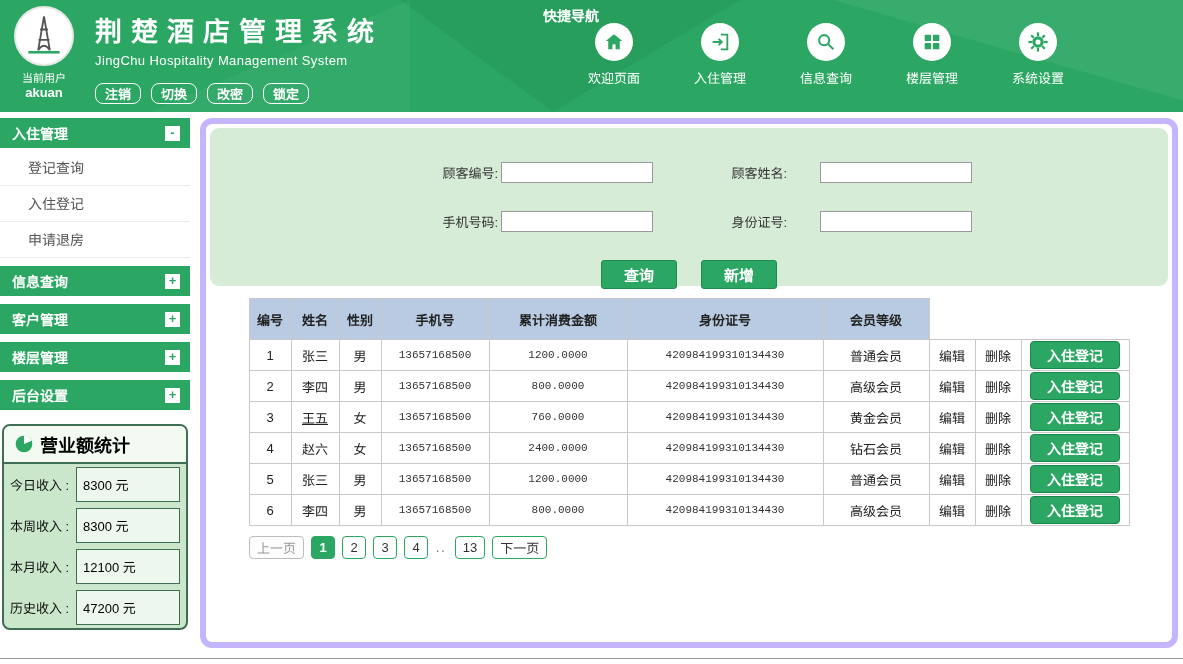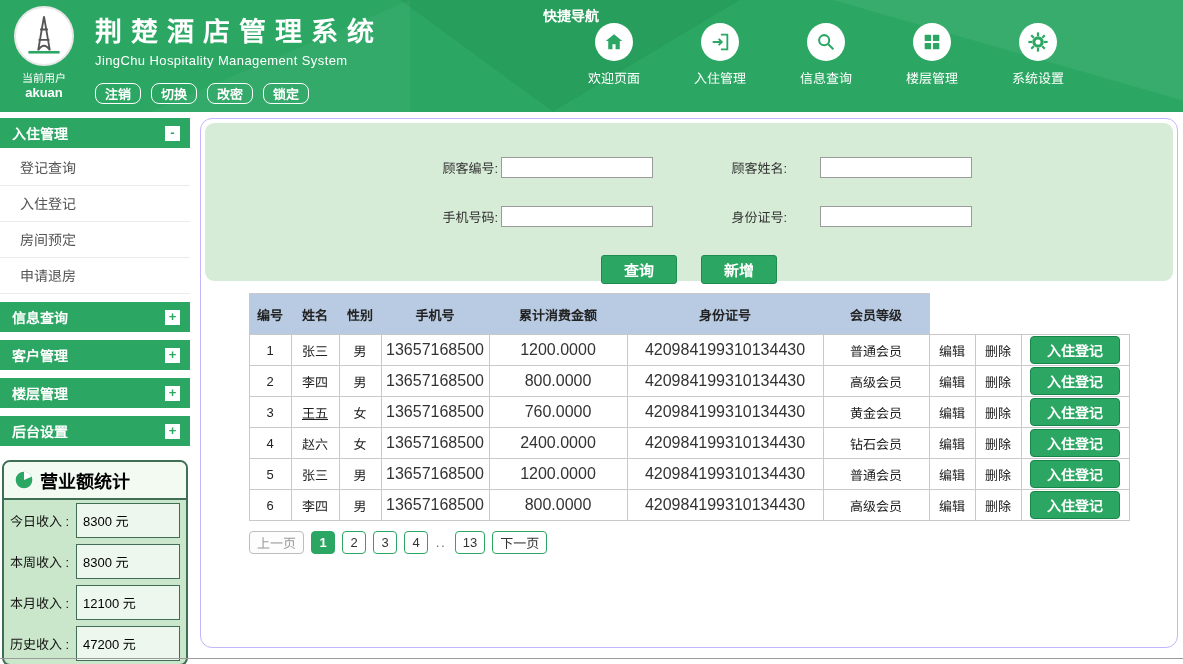--- a/index.html
+++ b/index.html
@@ -33,47 +33,47 @@
   .nav-label { display:block; color:#fff; font-size:13px; margin-top:7px; }
   
   .content { display:flex; margin-top:6px; }
   
   .sidebar { width:190px; flex:none; }
   .menu-group { margin-bottom:8px; }
   .menu-header { height:30px; background:#2ba763; color:#fff; font-weight:bold; font-size:14px;
                  display:flex; align-items:center; padding:0 12px; cursor:pointer; position:relative; margin-bottom:2px; }
   .menu-toggle { position:absolute; right:10px; width:15px; height:15px; background:#fff; color:#2ba763;
                  font-weight:bold; font-size:13px; line-height:14px; text-align:center; }
-  .menu-item { height:36px; line-height:36px; padding-left:20px; font-size:14px; color:#555;
+  .menu-item { height:36px; line-height:36px; padding-left:28px; font-size:14px; color:#555;
                border-bottom:1px solid #ebebeb; background:#fff; cursor:pointer; }
   .revenue-panel { margin:14px 2px 0 2px; border:2px solid #3f6e54; border-radius:8px; background:#cbe7cb; overflow:hidden; }
   .revenue-header { display:flex; align-items:center; gap:6px; padding:5px 10px; font-size:18px; font-weight:bold;
                     color:#000; background:#f2faf2; border-bottom:2px solid #3f6e54; }
   .revenue-row { display:flex; align-items:center; padding:3px 6px; }
   .revenue-row .lbl { width:66px; font-size:13px; color:#111; flex:none; }
   .revenue-row .val { flex:1; border:1px solid #3f6e54; background:#eef7ee; font-size:13px; padding:7px 6px; }
   
-  .main { flex:1; margin:0 5px 0 10px; border:1px solid #c4b5fd; border-radius:12px; background:#fff;
+  .main { flex:1; margin:0 5px 0 10px; border:6px solid #c4b5fd; border-radius:12px; background:#fff;
           height:530px; padding:4px; overflow:hidden; }
   .search-panel { background:#d7ecd7; border-radius:9px; height:158px; padding-top:34px; }
   .search-row { display:flex; justify-content:center; align-items:center; margin-bottom:28px; }
   .search-row label { font-size:13px; color:#333; width:92px; text-align:right; margin-right:3px; }
   .search-row input { width:152px; height:21px; border:1px solid #9a9a9a; background:#fff; font-size:13px; padding:0 4px; }
   .pair { display:flex; align-items:center; }
   .pair + .pair { margin-left:42px;gap:30px; }
   .search-buttons { display:flex; justify-content:center; gap:24px; }
   .search-buttons button { background:#2ba763; color:#fff; border:1px solid #1d8a4e; border-radius:3px;
                            font-size:15px; font-weight:bold; padding:3px 22px; cursor:pointer; font-family:inherit; }
   
   .data-table { width:880px; margin:12px auto 0; border-collapse:collapse; table-layout:fixed; }
   .data-table th, .data-table td { border:1px solid #c9c9c9; text-align:center; font-size:13px; color:#222;
                                    height:31px; overflow:hidden; white-space:nowrap; }
   .data-table thead th { background:#b8cbe2; font-weight:bold; height:41px; }
   .data-table thead th.he { background:transparent; border:0; }
-  td.num { font-size:16px; color:#333; }
+  td.num { font-size:11px; color:#333;font-family:Liberation Mono, monospace; }
   td.underline { text-decoration:underline; }
   .action { cursor:pointer; color:#222; }
   .btn-cell { padding:0; }
   .checkin-btn { background:#2ba763; color:#fff; border:1px solid #17864a; border-radius:4px;
                  font-size:14px; font-weight:bold; padding:3px 16px; cursor:pointer; font-family:inherit; }
   
   .pagination { width:880px; margin:10px auto 14px; display:flex; align-items:center; gap:7px; }
   .pg { min-width:24px; height:23px; border:1px solid #2ba763; background:#fff; color:#333; font-size:13px;
         border-radius:4px; cursor:pointer; padding:0 7px; font-family:inherit; }
   .pg.active { background:#2ba763; color:#fff; font-weight:bold; }
@@ -182,21 +182,20 @@
 <div class="content">
 
   <aside class="sidebar">
     <div class="menu-group">
       <div class="menu-header">
         <span>入住管理</span>
         <span class="menu-toggle">-</span>
       </div>
       <div class="menu-item">登记查询</div>
       <div class="menu-item">入住登记</div>
-      <div class="menu-item">房间预定</div>
       <div class="menu-item">申请退房</div>
     </div>
     <div class="menu-group">
       <div class="menu-header">
         <span>信息查询</span>
         <span class="menu-toggle">+</span>
       </div>
     </div>
     <div class="menu-group">
       <div class="menu-header">

